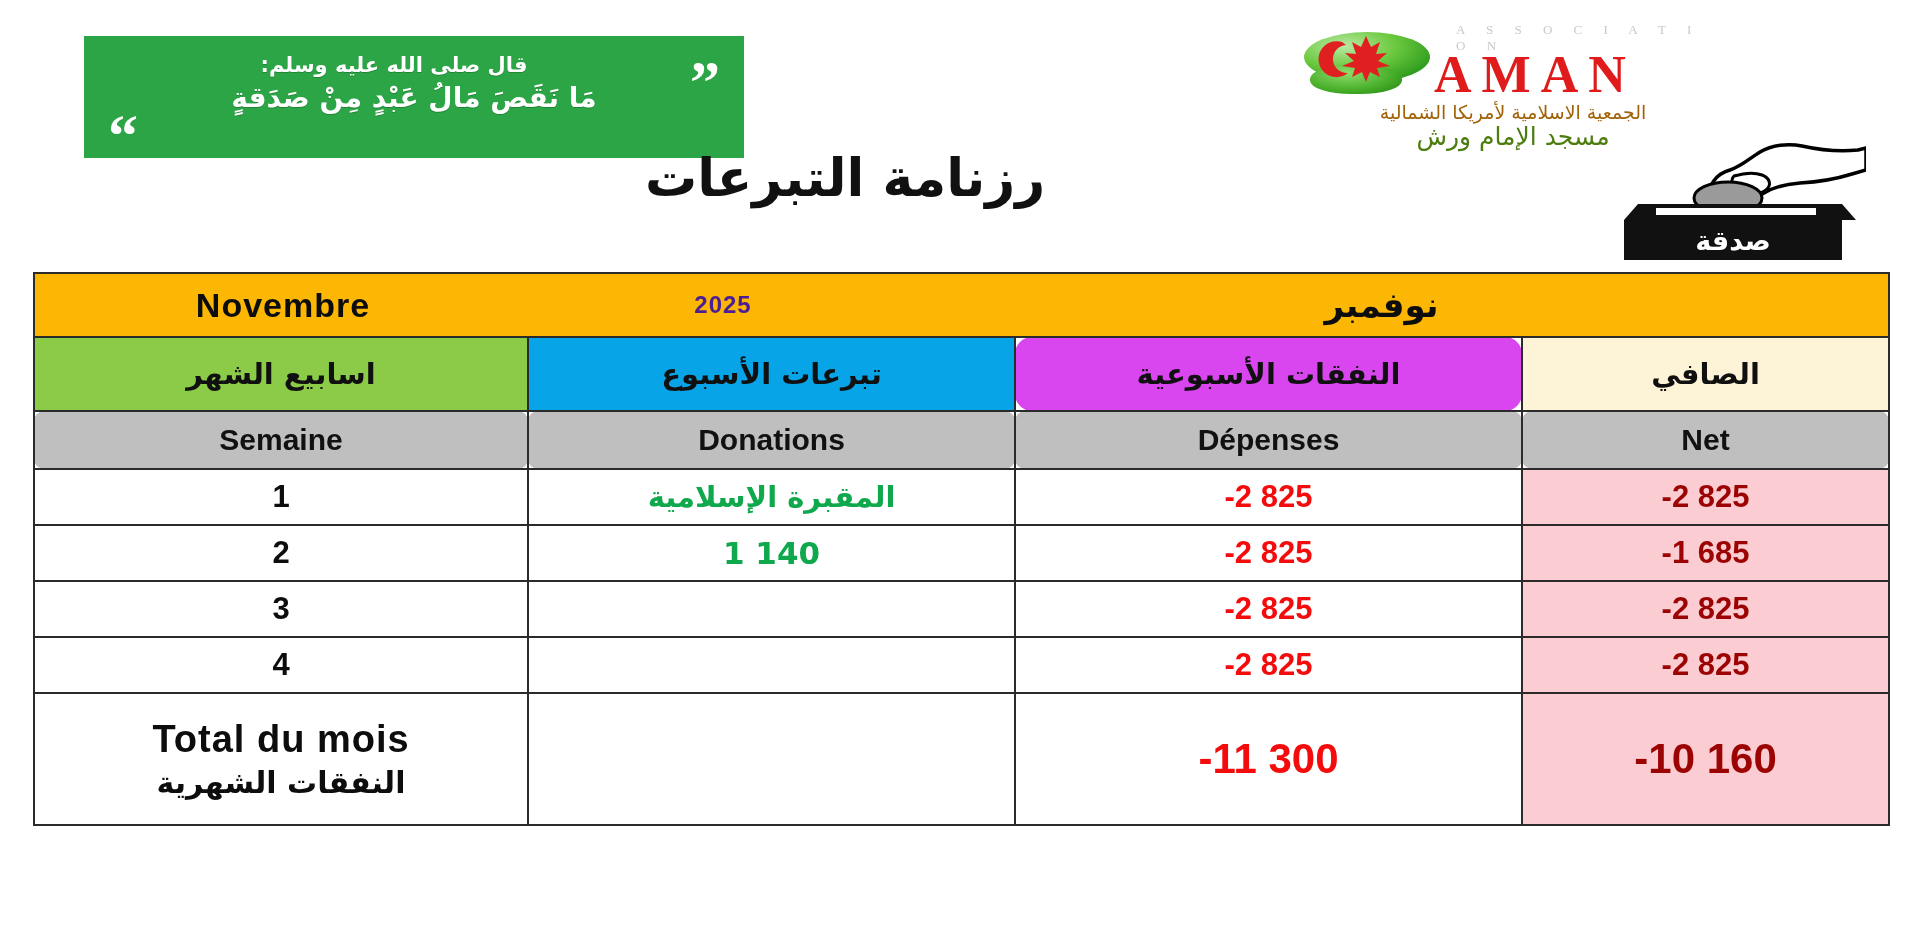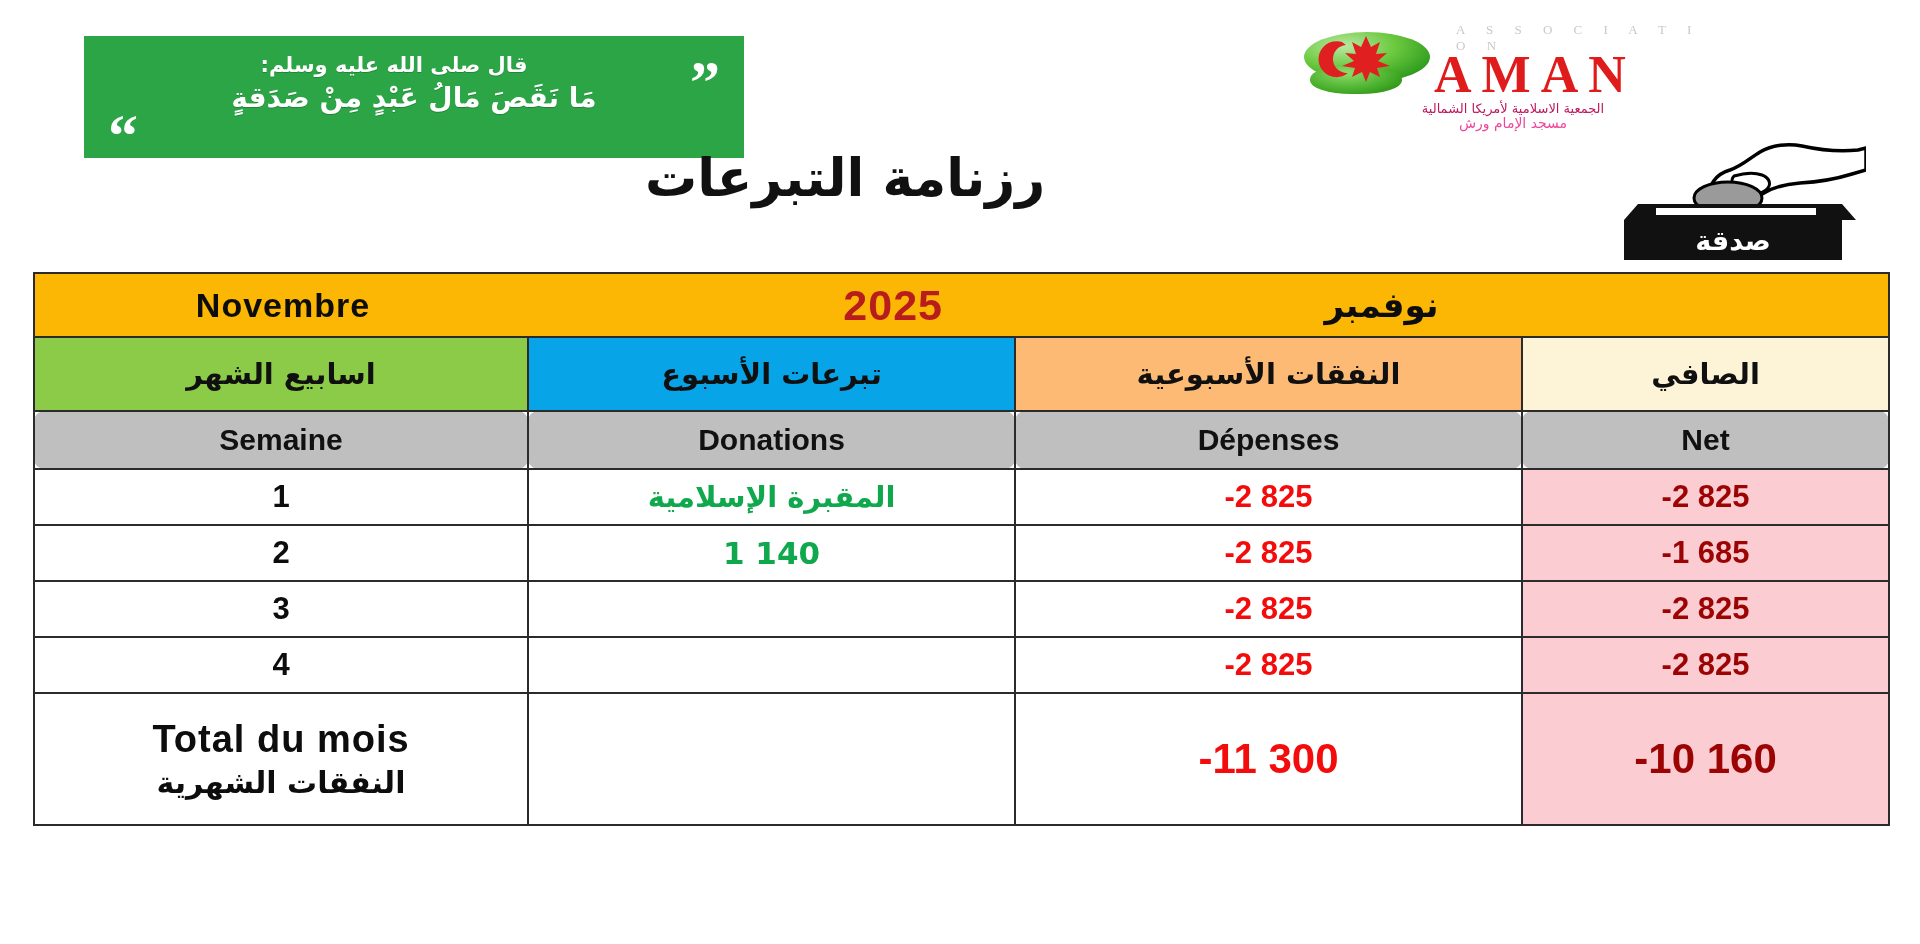--- a/index.html
+++ b/index.html
@@ -124,30 +124,30 @@
     font-size: 52px;
     font-weight: 700;
     color: #e01b1b;
     letter-spacing: 10px;
     line-height: 0.95;
   }
   .logo-sub-ar {
     font-family: "DejaVu Sans", sans-serif;
     direction: rtl;
     text-align: center;
-    font-size: 13px;
-    color: #be185d;
+    font-size: 19px;
+    color: #a16207;
     margin-top: 1px;
   }
   .logo-sub-ar2 {
     font-family: "DejaVu Sans", sans-serif;
     direction: rtl;
     text-align: center;
-    font-size: 14px;
-    color: #ec4899;
+    font-size: 25px;
+    color: #4d7c0f;
     margin-top: -1px;
   }
 
   
   .title-ar {
     position: absolute;
     left: 0;
     right: 0;
     top: 148px;
     text-align: center;
@@ -217,26 +217,26 @@
   }
   .month-fr {
     font-size: 34px;
     font-weight: 700;
     color: #0d0d0d;
     letter-spacing: 1px;
     width: 440px;
     text-align: center;
   }
   .month-year {
-    font-size: 43px;
-    font-weight: 700;
-    color: #b91c1c;
+    font-size: 24px;
+    font-weight: 700;
+    color: #4c1d95;
     letter-spacing: 1px;
     width: 440px;
-    text-align: right;
+    text-align: center;
   }
   .month-ar {
     flex: 1 1 auto;
     direction: rtl;
     font-family: "DejaVu Sans", sans-serif;
     font-size: 34px;
     font-weight: 700;
     color: #0d0d0d;
     padding-right: 40px;
   }
@@ -245,21 +245,21 @@
   .hdr-ar td {
     height: 72px;
     direction: rtl;
     font-family: "DejaVu Sans", sans-serif;
     font-size: 29px;
     font-weight: 700;
     color: #101010;
   }
   .bg-green  { background: #8CCB47; }
   .bg-blue   { background: #07A5E8; }
-  .bg-salmon { background: #fdba74; }
+  .bg-salmon { background: #d946ef; border-radius: 17px; }
   .bg-cream  { background: #FDF3D7; }
 
   
   .hdr-fr td {
     height: 56px;
     background: #BFBFBF;
     font-size: 30px;
     font-weight: 700;
     color: #111111;
     border-radius: 10px;

